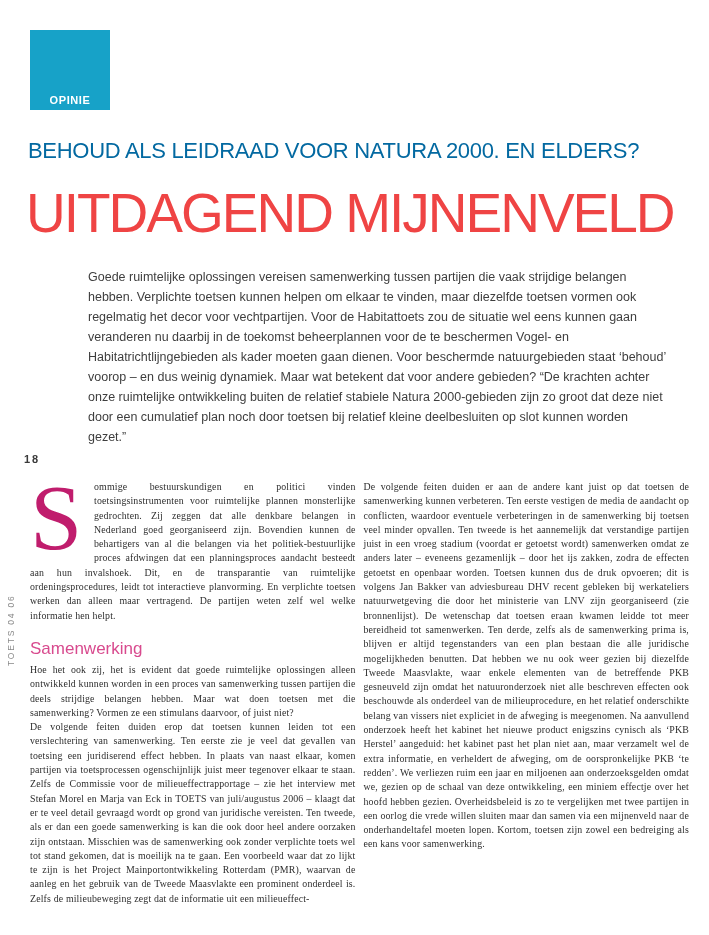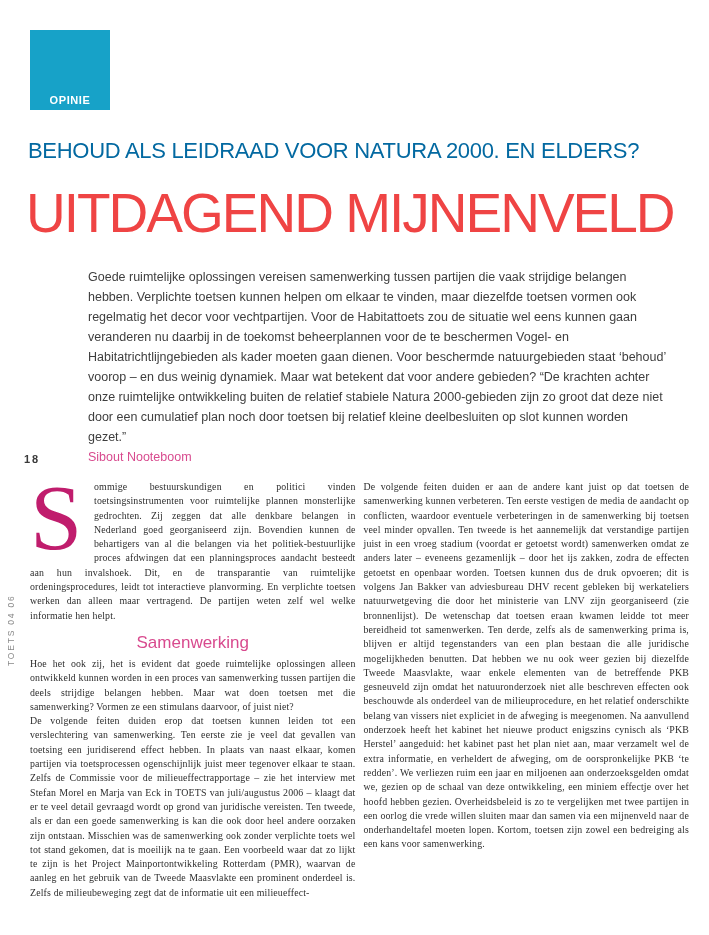--- a/index.html
+++ b/index.html
@@ -65,40 +65,38 @@
     font-family:"Liberation Serif",serif;
     font-size:94px;line-height:70px;
     height:70px;width:56px;
     color:var(--accent-color,#c01d6d);
     margin:2px 8px 0 0;
   }
   .section-heading{
     font-family:"Liberation Sans",sans-serif;
     font-size:17px;font-weight:400;
     color:var(--accent-light,#d84a8e);
-    margin:10px 0 4px 0;
-    text-align:center;
+    margin:16px 0 4px 0;
   }
 </style>
 </head>
 <body>
 
 <div class="page">
 
   <div class="category-badge">
     <span class="label">OPINIE</span>
   </div>
 
   <div class="kicker">BEHOUD ALS LEIDRAAD VOOR NATURA 2000. EN ELDERS?</div>
 
   <div class="headline">UITDAGEND MIJNENVELD</div>
 
   <div class="standfirst">
     <div>Goede ruimtelijke oplossingen vereisen samenwerking tussen partijen die vaak strijdige belangen hebben. Verplichte toetsen kunnen helpen om elkaar te vinden, maar diezelfde toetsen vormen ook regelmatig het decor voor vechtpartijen. Voor de Habitattoets zou de situatie wel eens kunnen gaan veranderen nu daarbij in de toekomst beheerplannen voor de te beschermen Vogel- en Habitatrichtlijngebieden als kader moeten gaan dienen. Voor beschermde natuurgebieden staat ‘behoud’ voorop – en dus weinig dynamiek. Maar wat betekent dat voor andere gebieden? “De krachten achter onze ruimtelijke ontwikkeling buiten de relatief stabiele Natura 2000-gebieden zijn zo groot dat deze niet door een cumulatief plan noch door toetsen bij relatief kleine deelbesluiten op slot kunnen worden gezet.”</div>
-    <div class="byline">Sibout Nooteboom</div>
   </div>
 
   <div class="page-number">18</div>
 
   <div class="spine-text">TOETS 04 06</div>
 
   <div class="columns">
     <div class="col">
       <p>
         <span class="drop-cap">S</span><span>ommige bestuurskundigen en politici vinden toetsingsinstrumenten voor ruimtelijke plannen monsterlijke gedrochten. Zij zeggen dat alle denkbare belangen in Nederland goed georganiseerd zijn. Bovendien kunnen de behartigers van al die belangen via het politiek-bestuurlijke proces afdwingen dat een planningsproces aandacht besteedt aan hun invalshoek. Dit, en de transparantie van ruimtelijke ordeningsprocedures, leidt tot interactieve planvorming. En verplichte toetsen werken dan alleen maar vertragend. De partijen weten zelf wel welke informatie hen helpt.</span>

